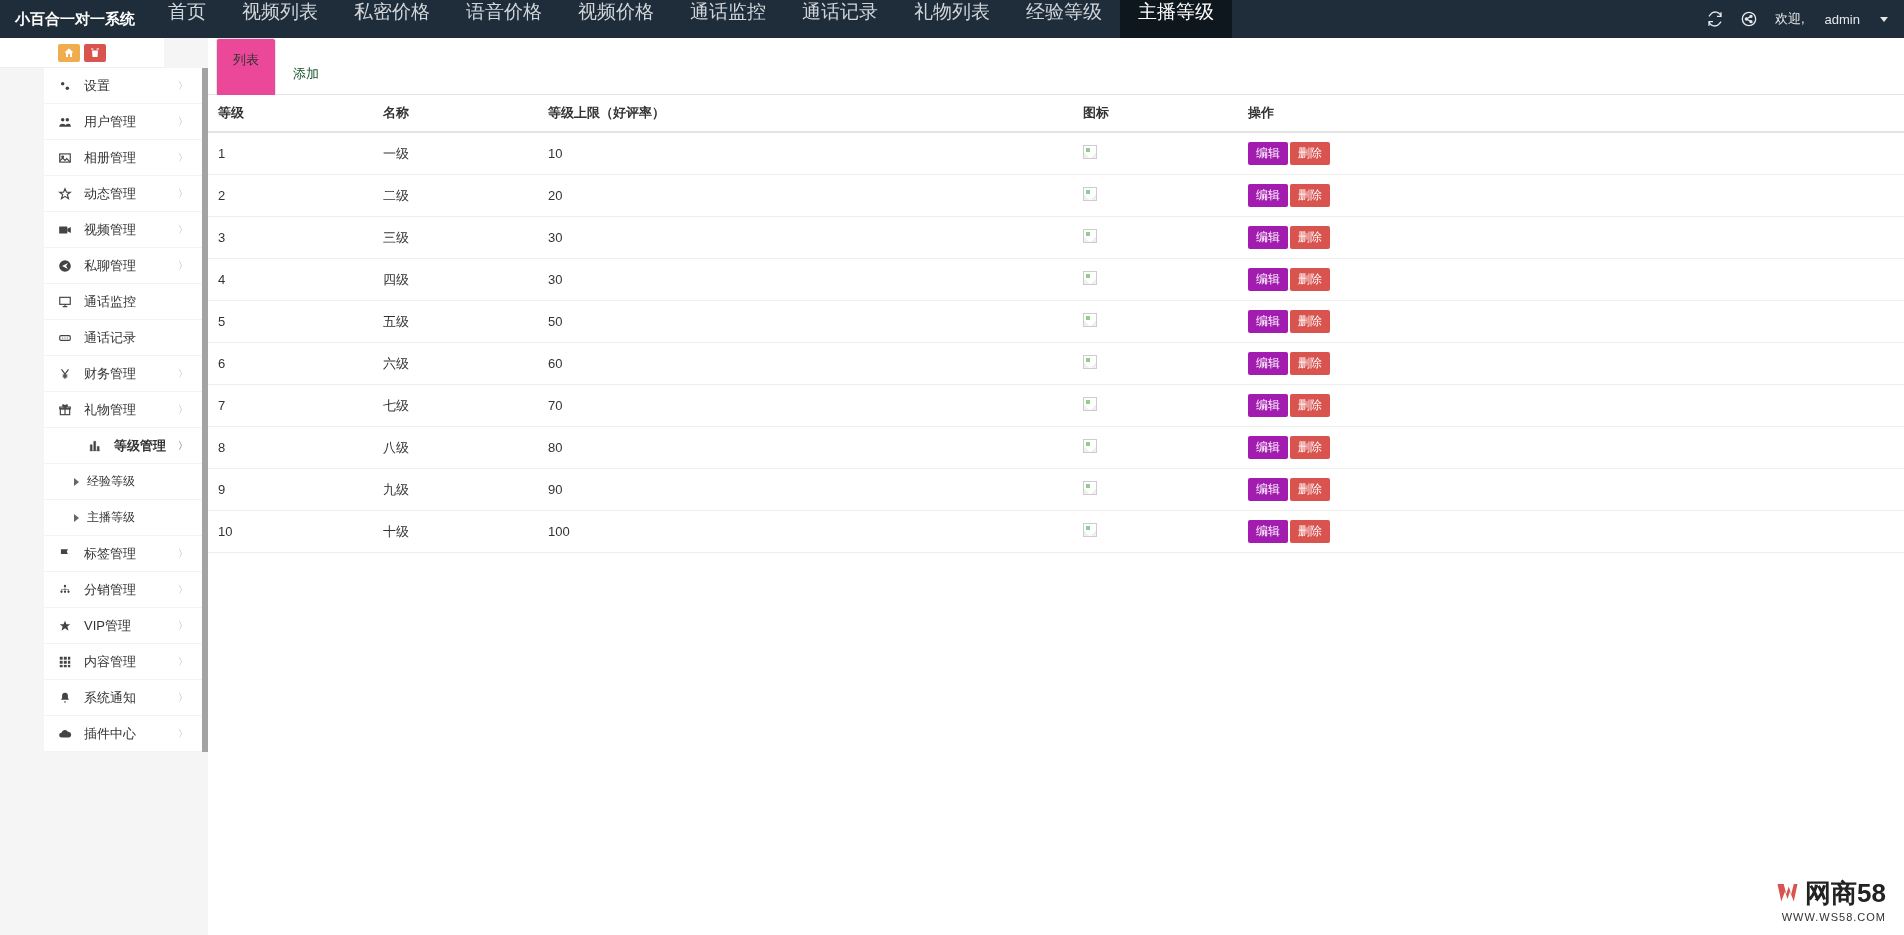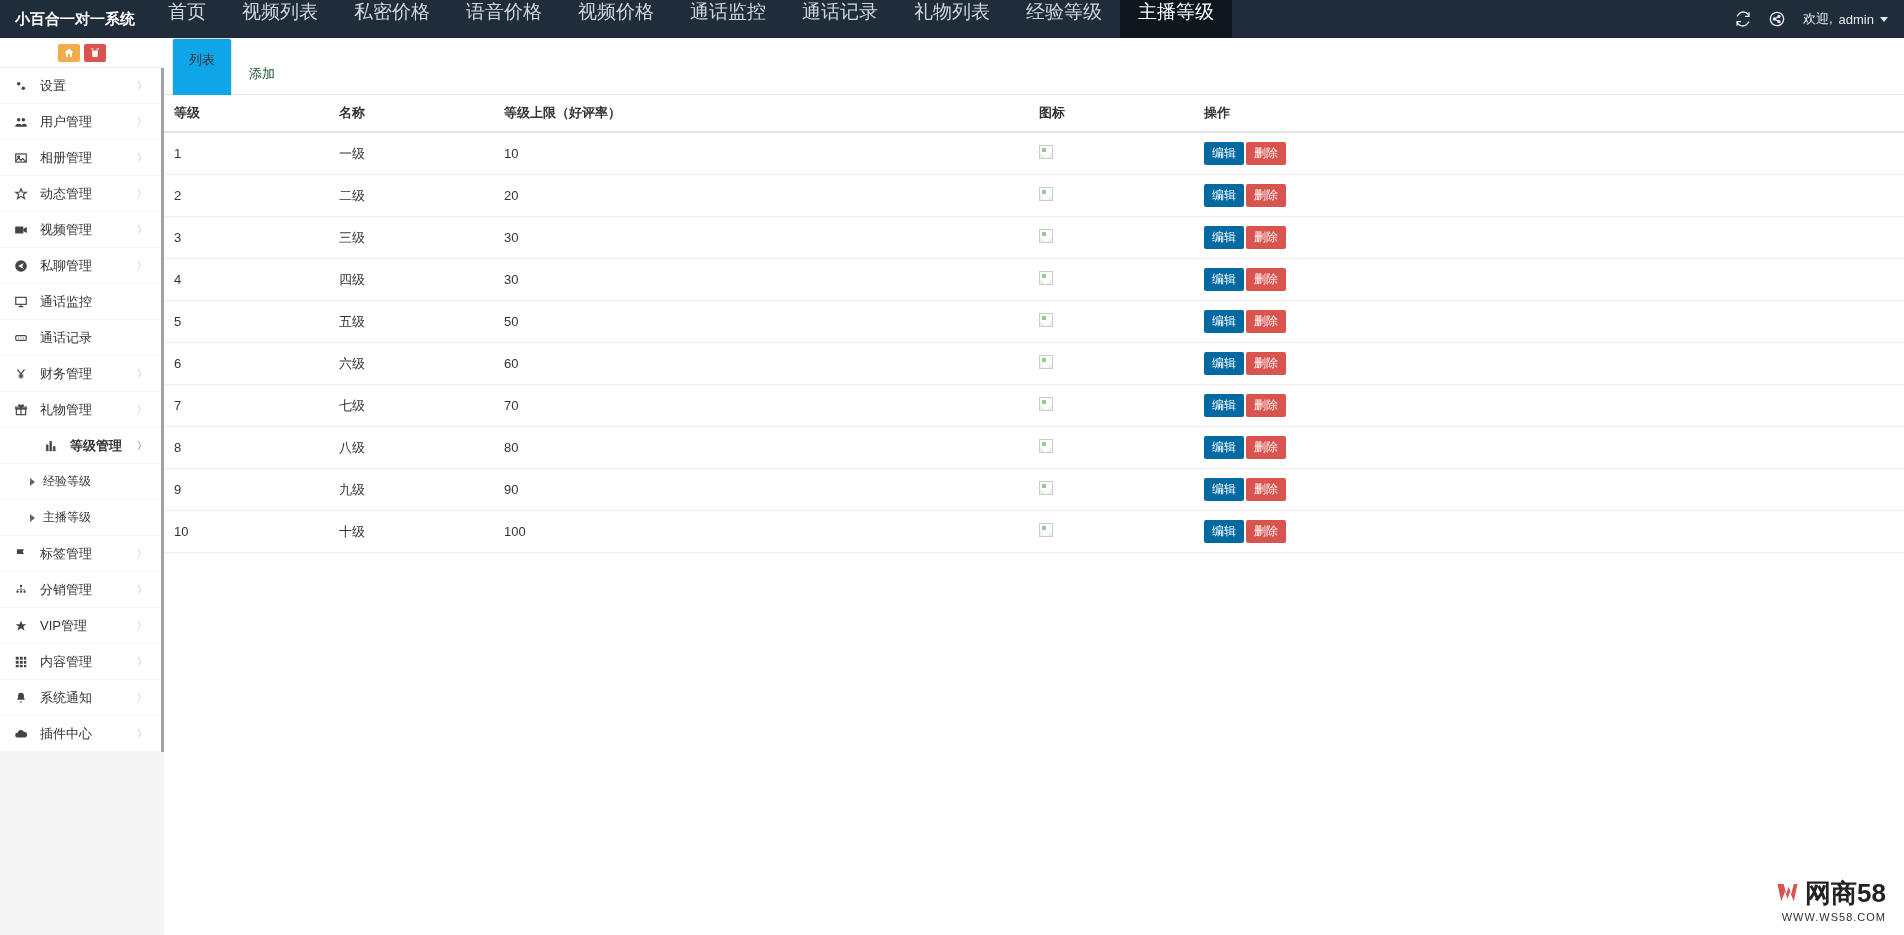--- a/index.html
+++ b/index.html
@@ -5,53 +5,53 @@
 * { margin: 0; padding: 0; box-sizing: border-box; }
 body { font-family: "Microsoft YaHei", sans-serif; font-size: 13px; color: #333; background: #f5f5f5; }
 
 .topbar { background: #1f2c39; height: 38px; display: flex; align-items: center; color: #fff; }
 .brand { padding: 0 15px; font-size: 15px; font-weight: bold; white-space: nowrap; }
 .topnav { display: flex; flex: 1; }
 .topnav-item { padding: 0 18px; height: 53px; line-height: 38px; color: #d0d5da; cursor: pointer; font-size: 19px; }
 .topnav-item.active { background: #0e161e; color: #fff; }
 .topright { display: flex; align-items: center; padding: 0 16px; gap: 18px; }
 .topicon { width: 16px; height: 16px; cursor: pointer; }
-.welcome { display: flex; align-items: center; gap: 6px; cursor: pointer; font-size: 13px; color: #e5e8eb; }
+.welcome { display: flex; align-items: center; gap: 20px; cursor: pointer; font-size: 13px; color: #e5e8eb; }
 .caret { width: 0; height: 0; border-left: 4px solid transparent; border-right: 4px solid transparent; border-top: 5px solid #e5e8eb; }
 
 .toolbar { background: #fff; height: 30px; display: flex; align-items: center; justify-content: center; border-bottom: 1px solid #eee; width: 164px; }
 .tb-btn { width: 22px; height: 18px; display: inline-flex; align-items: center; justify-content: center; border-radius: 2px; margin: 0 2px; cursor: pointer; color: #fff; font-size: 10px; }
 .tb-home { background: #f0ad4e; }
 .tb-del  { background: #d9534f; }
 
 .layout { display: flex; min-height: calc(100vh - 38px); }
-.sidebar { width: 164px; background: #fff; border-right: 3px solid #a3a3a3; }
+.sidebar { width: 164px; background: #fff; border-right: 6px solid #a3a3a3; margin-left: 44px; }
 .side-item { display: flex; align-items: center; height: 36px; padding: 0 14px; cursor: pointer; color: #333; border-bottom: 1px solid #f3f3f3; }
 .side-item.active { background: #fff; font-weight: bold; padding-left: 44px; }
 .side-icon { width: 16px; margin-right: 10px; color: #444; display: inline-flex; }
 .side-label { flex: 1; font-size: 13px; }
 .side-chev { color: #999; font-size: 10px; }
 .side-sub { display: flex; align-items: center; height: 36px; padding-left: 30px; font-size: 12px; color: #333; cursor: pointer; border-bottom: 1px solid #f3f3f3; }
 .side-sub .caret-r { width: 0; height: 0; border-top: 4px solid transparent; border-bottom: 4px solid transparent; border-left: 5px solid #666; margin-right: 8px; }
 
 .main { flex: 1; background: #fff; margin: 0; }
 .tabs { display: flex; border-bottom: 1px solid #e4e4e4; padding: 0 8px; }
 .tab { padding: 12px 16px; font-size: 13px; cursor: pointer; color: #333; border: 1px solid transparent; border-bottom: none; margin-bottom: -1px; }
-.tab.active { border-color: #e4e4e4; background: #0ea5e9; border-radius: 3px 3px 0 0; text-align: right; }
+.tab.active { border-color: #e4e4e4; background: #ec4899; border-radius: 3px 3px 0 0; text-align: right; }
 .tab.add { color: #14532d; margin-top: 14px; }
 
 .table { width: 100%; border-collapse: collapse; }
 .table th, .table td { text-align: left; padding: 9px 10px; border-bottom: 1px solid #eee; font-size: 13px; }
 .table th { font-weight: bold; color: #333; border-bottom: 2px solid #e4e4e4; }
 .col-level { width: 165px; }
 .col-name  { width: 165px; font-family: Liberation Serif, serif; }
 .col-upper { width: 535px; }
 .col-icon  { width: 165px; }
 .btn { display: inline-block; padding: 3px 8px; font-size: 12px; color: #fff; border-radius: 2px; cursor: pointer; margin-right: 2px; }
-.btn-edit { background: #0369a1; }
+.btn-edit { background: #a21caf; }
 .btn-del  { background: #d9534f; }
 .broken-img { display: inline-block; width: 14px; height: 14px; border: 1px solid #ccc; background: linear-gradient(45deg,#f0f0f0 25%,transparent 25%),linear-gradient(-45deg,#f0f0f0 25%,transparent 25%); position: relative; }
 .broken-img::after { content:""; position:absolute; left:2px; top:2px; width:4px; height:4px; background:#8ecf8e; }
 
 .watermark { position: fixed; right: 18px; bottom: 12px; text-align: right; pointer-events: none; }
 .wm-top { display:flex; align-items:center; font-size: 26px; font-weight: bold; color:#222; justify-content:flex-end; }
 .wm-bottom { font-size: 11px; letter-spacing: 1px; color:#333; }
 .wm-logo { width: 30px; height: 30px; }
 </style>
 </head>

